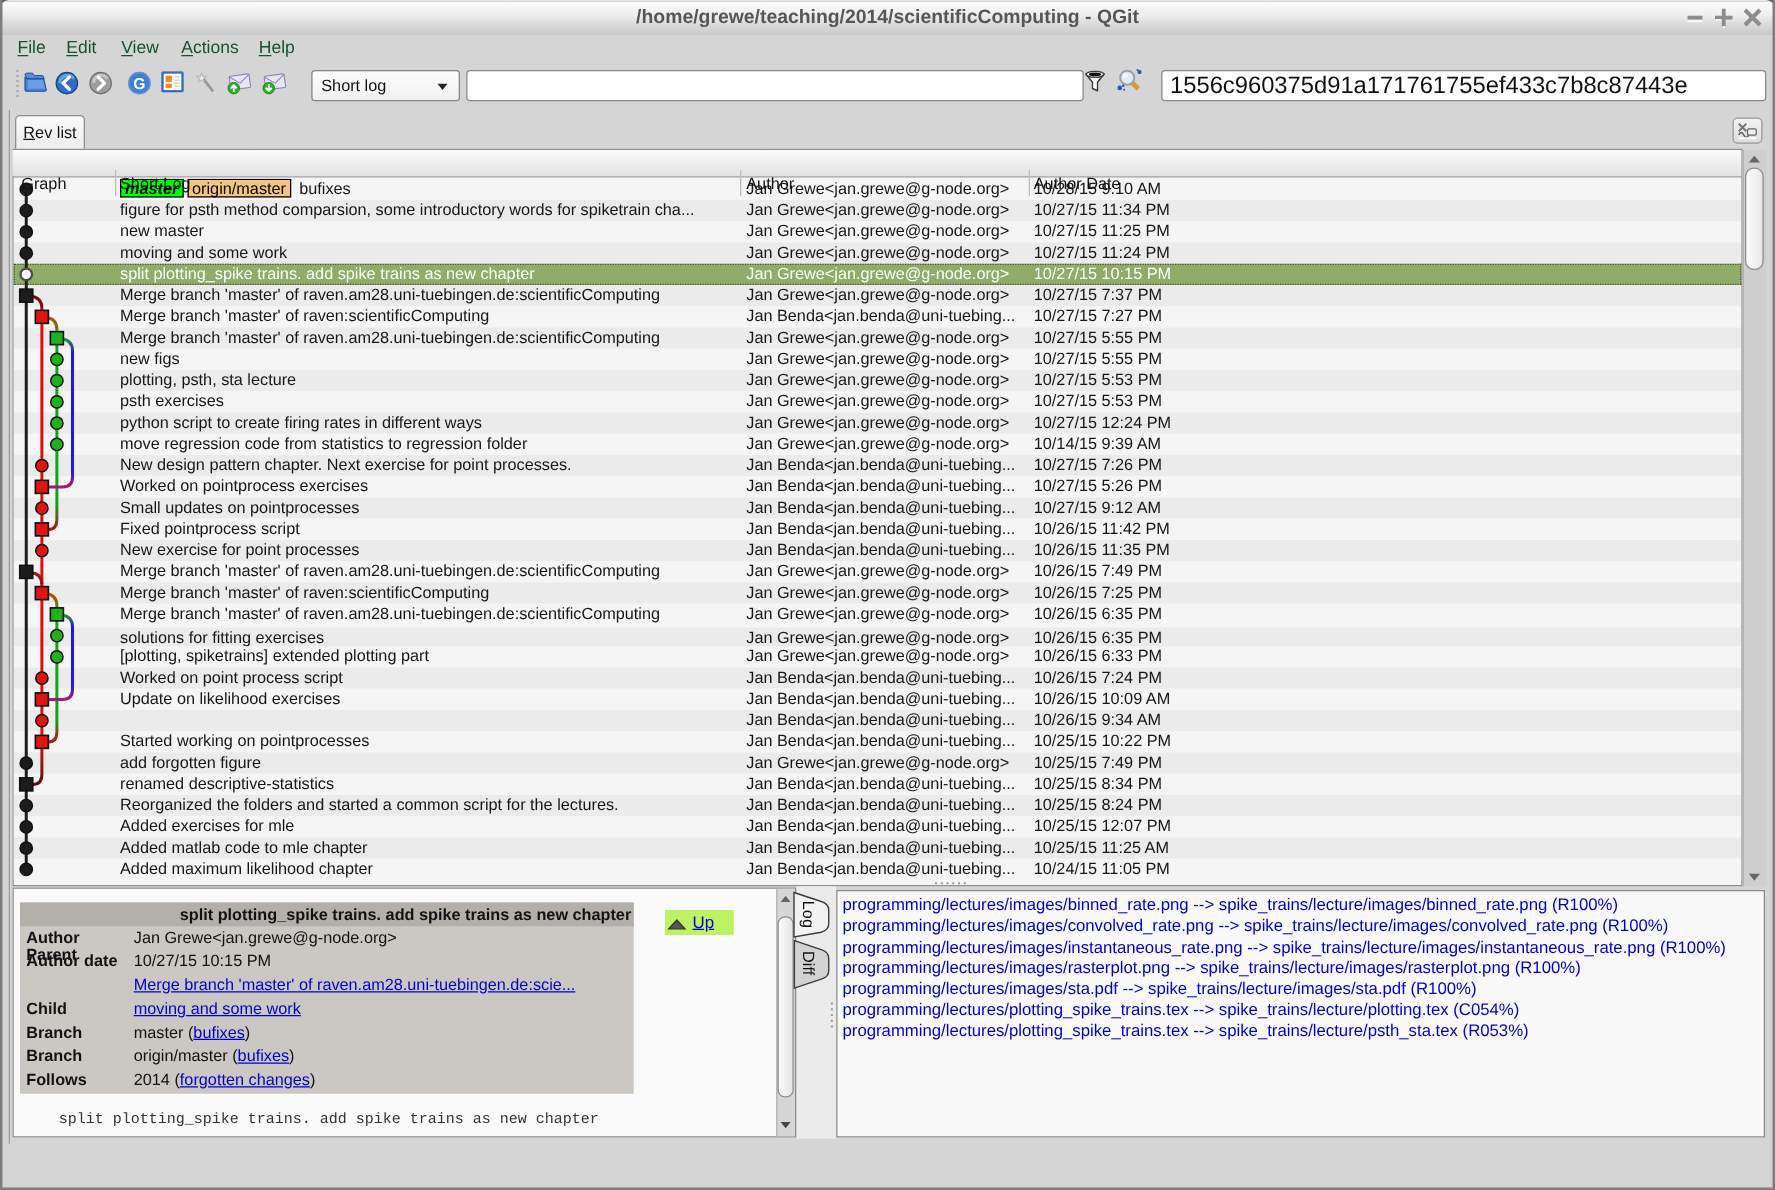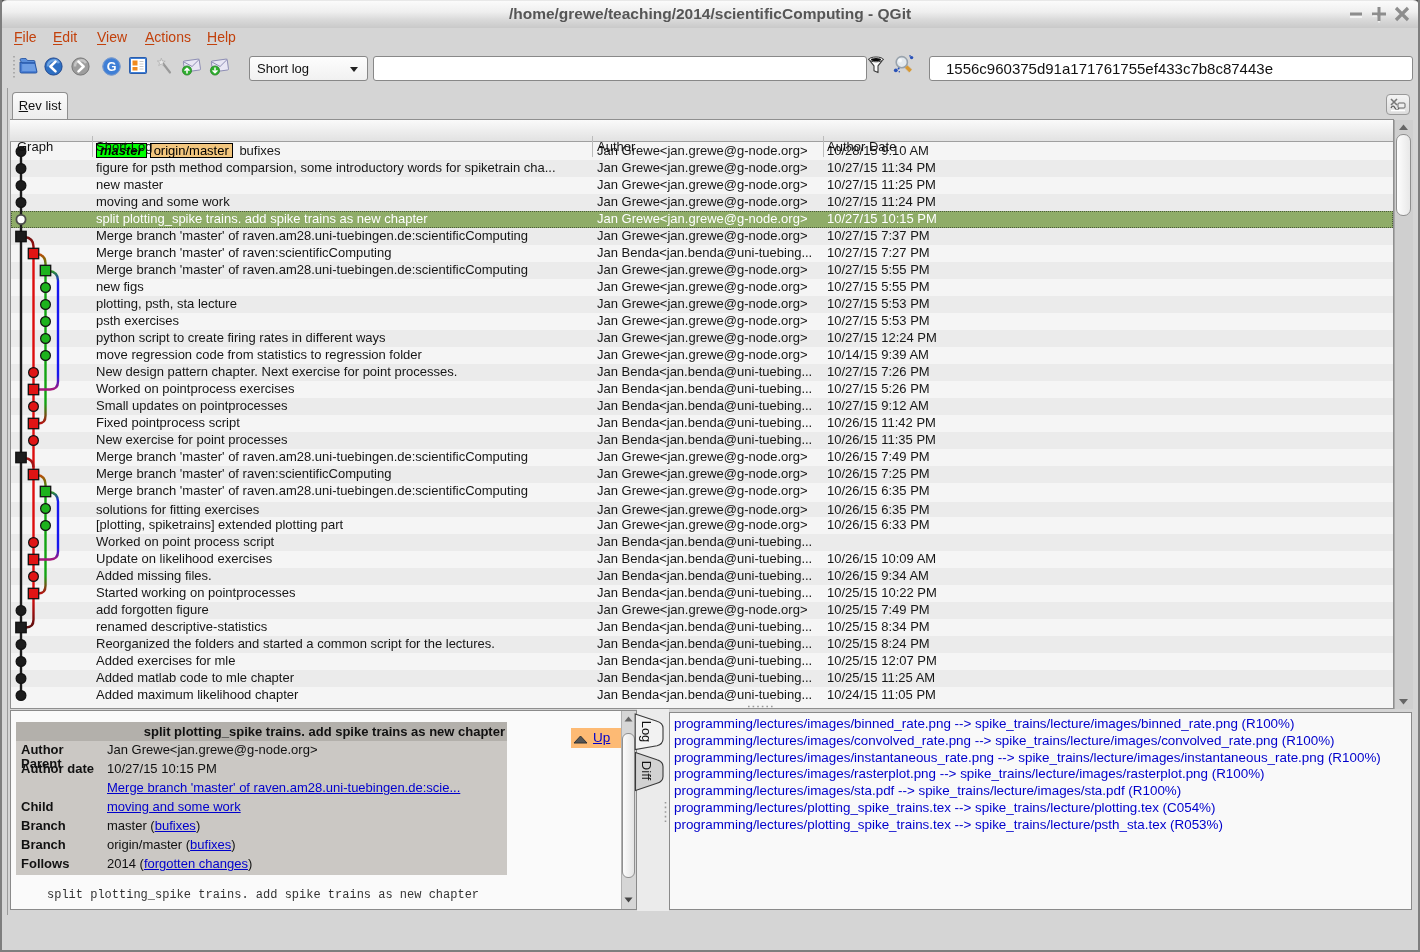--- a/index.html
+++ b/index.html
@@ -7,21 +7,21 @@
 body { font-family:"Liberation Sans", sans-serif; background:#d5d5d5; position:relative;
        -webkit-font-smoothing:antialiased; }
 #titlebar { position:absolute; left:0; top:0; width:1420px; height:28px;
   background:linear-gradient(#fbfbfb,#efefef 40%,#d9d9d9 70%,#c9c9c9);
   border-top:1px solid #e8e8e8; border-radius:7px 7px 0 0; }
 #titlewrap { position:absolute; left:0; top:0; width:1420px; height:28px; background:#555; }
 #title { position:absolute; width:100%; text-align:center; top:5px; font-size:15.5px;
   font-weight:bold; color:#565656; }
 .winbtn { position:absolute; top:3px; }
 #menubar { position:absolute; left:0; top:28px; width:1420px; height:20px; }
-.menu { position:absolute; top:1px; font-size:14px; color:#c2410c; }
+.menu { position:absolute; top:1px; font-size:14px; color:#14532d; }
 .menu u { text-decoration-thickness:1px; text-underline-offset:2px; }
 .tbicon { position:absolute; top:57px; }
 .input { position:absolute; top:56px; height:25px; background:#fff; border:1px solid #888;
   border-radius:3px; font-size:13px; color:#111; line-height:23px; padding-left:7px; }
 #combo { left:249px; width:119px; background:linear-gradient(#fdfdfd,#f1f1f1); }
 #combo .arr { position:absolute; right:9px; top:10px; width:0; height:0;
   border-left:4.5px solid transparent; border-right:4.5px solid transparent; border-top:5px solid #222; }
 #search { left:373px; width:494px; }
 #sha { left:929px; width:484px; }
 #mainframe { position:absolute; left:7px; top:88px; width:1407px; height:827px;
@@ -57,21 +57,21 @@
 #botleft { position:absolute; left:10px; top:710px; width:627px; height:200px;
   background:#fafafa; border:1px solid #8a8a8a; }
 #detailbox { position:absolute; left:16px; top:722px; width:491px; height:153px; background:#cbc8c4; }
 #dtitle { position:absolute; left:16px; top:722px; width:491px; height:19px; background:#b3b0ab;
   font-size:13px; font-weight:bold; color:#111; text-align:right; padding-right:2px; line-height:19px; }
 .dlab { position:absolute; left:21px; font-size:13px; font-weight:bold; color:#111; }
 .dval { position:absolute; left:107px; font-size:13px; color:#111; white-space:nowrap; }
 .lnk { color:#0000cc; text-decoration:underline; }
 #dmono { position:absolute; left:47px; top:888px; font-family:"Liberation Mono", monospace;
   font-size:12px; color:#333; }
-#upbtn { position:absolute; left:571px; top:728px; width:55px; height:20px; background:#fdba74; }
+#upbtn { position:absolute; left:532px; top:728px; width:55px; height:20px; background:#bef264; }
 #lscroll { position:absolute; left:621px; top:711px; width:15px; height:198px;
   background:#d6d6d6; border-left:1px solid #b0b0b0; }
 #lthumb { position:absolute; left:622px; top:733px; width:13px; height:145px;
   background:linear-gradient(90deg,#fbfbfb,#e4e4e4); border:1px solid #8f8f8f; border-radius:6px; }
 #botright { position:absolute; left:669px; top:712px; width:743px; height:198px;
   background:#f9f9f9; border:1px solid #8a8a8a; }
 .fl { font-size:13.4px; color:#0000cc; height:16.8px; line-height:16.8px; white-space:nowrap; }
 #flwrap { position:absolute; left:674px; top:716px; width:735px; overflow:hidden; }
 #tabsvg { position:absolute; left:633px; top:712px; }
 .vtxt { position:absolute; font-size:13px; color:#111; transform:rotate(90deg); }
@@ -165,21 +165,21 @@
   <circle cx="8.8" cy="7.2" r="5.6" fill="#e3e9ee" stroke="#98a2ac" stroke-width="1.6"></circle>
   <circle cx="7" cy="5.4" r="2" fill="#f6f8fa"></circle>
   <path d="M13.2 11.6 L17.6 16" stroke="#e2a33c" stroke-width="3.4" stroke-linecap="butt"></path>
   <path d="M13.2 11.6 L17.6 16" stroke="#b97c1e" stroke-width="4.6" stroke-linecap="butt" opacity="0.25"></path>
   <circle cx="18.6" cy="2.6" r="1.7" fill="#2a52b8"></circle>
       <circle cx="17" cy="0.9" r="0.8" fill="#2a52b8"></circle>
   <circle cx="2.8" cy="15.3" r="1.9" fill="#2a52b8"></circle>
       <circle cx="5.6" cy="13.6" r="1" fill="#2a52b8"></circle>
   <circle cx="6.3" cy="16.8" r="0.8" fill="#2a52b8"></circle>
 </svg>
-<div class="input" id="sha" style="padding-left:16px;font-size:15px;line-height:24px">1556c960375d91a171761755ef433c7b8c87443e</div>
+<div class="input" id="sha" style="padding-left:6px;font-size:19px;line-height:24px">1556c960375d91a171761755ef433c7b8c87443e</div>
 
 <div id="mainframe"></div>
 <div id="revtab"><u>R</u>ev list</div>
 <div id="cornerbtn">
 <svg width="22" height="19" viewBox="0 0 22 19">
   <path d="M4 4 L10 10 M10 4 L4 10" stroke="#777" stroke-width="1.6"></path>
   <path d="M4 13 q2 -4 4 0 t4 0" fill="none" stroke="#555" stroke-width="1.2"></path>
   <rect x="11" y="8" width="7" height="5" rx="1" fill="#eee" stroke="#666" stroke-width="1"></rect>
   <path d="M4 15.5 H18" stroke="#fff" stroke-width="1.6"></path>
 </svg>
@@ -296,28 +296,28 @@
       <div class="c-date">10/26/15 6:35 PM</div>
     </div>
 <div class="row lt" style="top:517px">
       <div class="c-log">[plotting, spiketrains] extended plotting part</div>
       <div class="c-auth">Jan Grewe&lt;jan.grewe@g-node.org&gt;</div>
       <div class="c-date">10/26/15 6:33 PM</div>
     </div>
 <div class="row dk" style="top:534px">
       <div class="c-log">Worked on point process script</div>
       <div class="c-auth">Jan Benda&lt;jan.benda@uni-tuebing...</div>
+      <div class="c-date">10/26/15 7:24 PM</div>
     </div>
 <div class="row lt" style="top:551px">
       <div class="c-log">Update on likelihood exercises</div>
       <div class="c-auth">Jan Benda&lt;jan.benda@uni-tuebing...</div>
       <div class="c-date">10/26/15 10:09 AM</div>
     </div>
 <div class="row dk" style="top:568px">
-      <div class="c-log">Added missing files.</div>
       <div class="c-auth">Jan Benda&lt;jan.benda@uni-tuebing...</div>
       <div class="c-date">10/26/15 9:34 AM</div>
     </div>
 <div class="row lt" style="top:585px">
       <div class="c-log">Started working on pointprocesses</div>
       <div class="c-auth">Jan Benda&lt;jan.benda@uni-tuebing...</div>
       <div class="c-date">10/25/15 10:22 PM</div>
     </div>
 <div class="row dk" style="top:602px">
       <div class="c-log">add forgotten figure</div>

